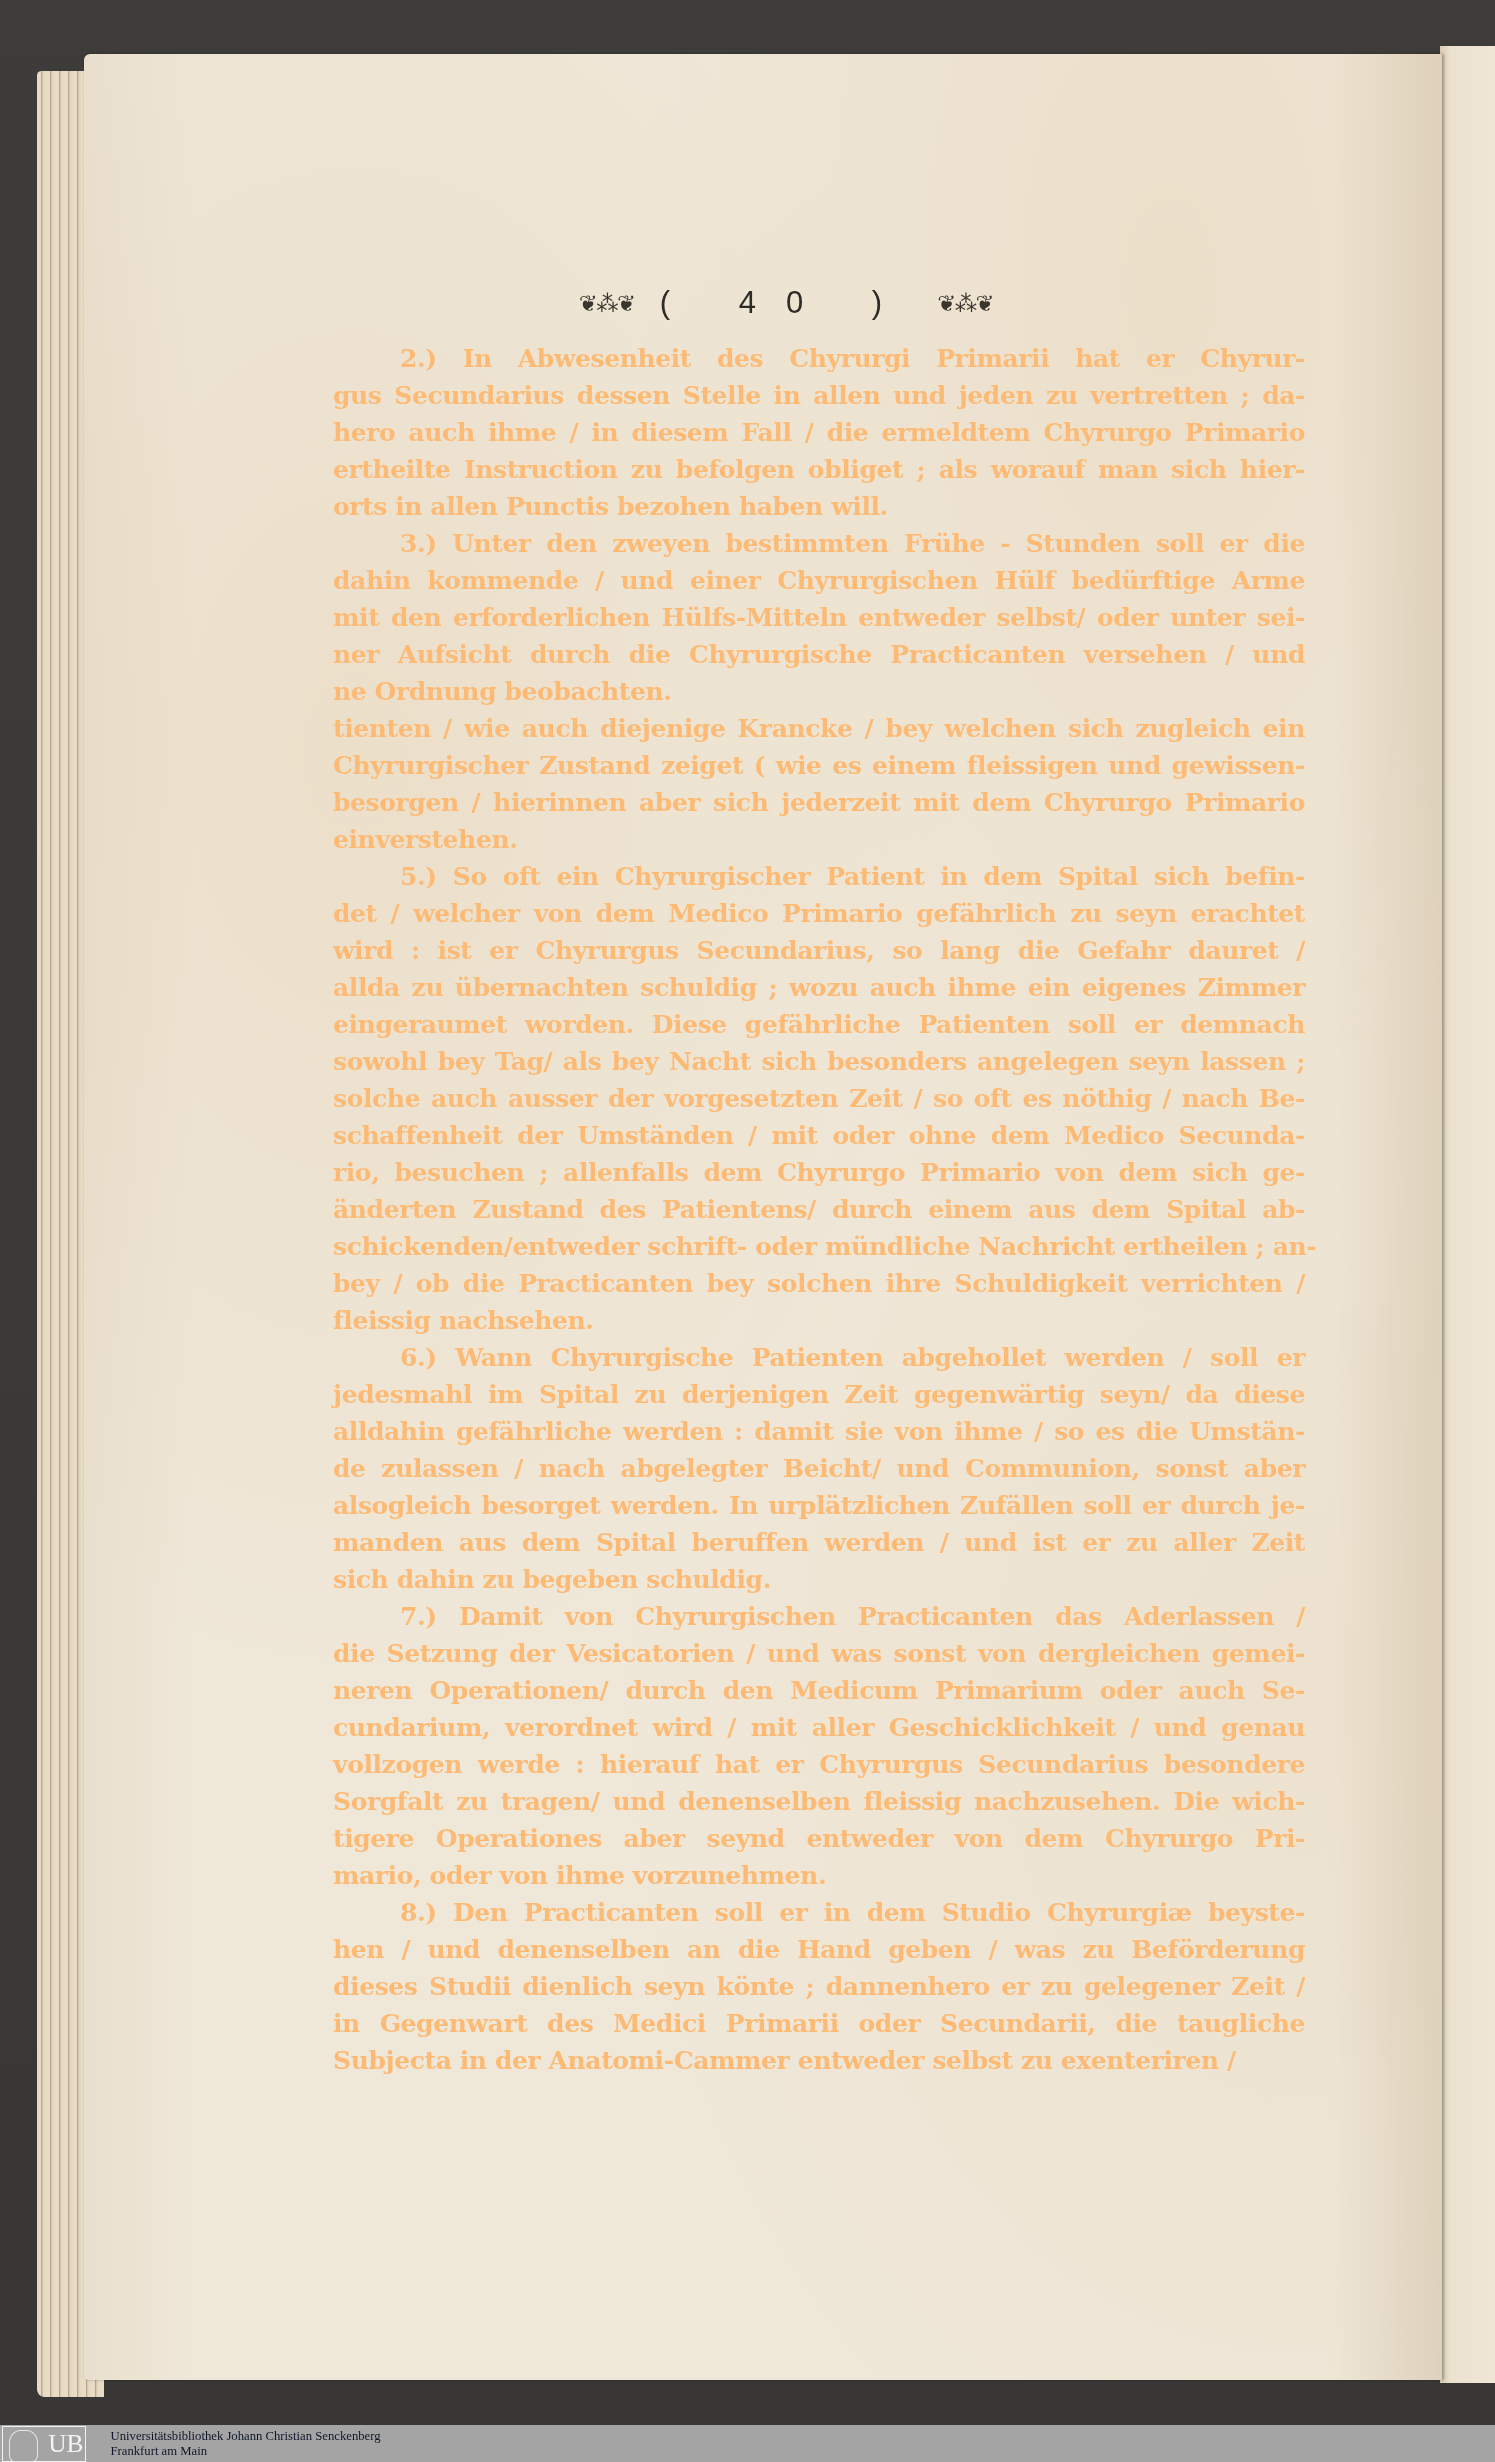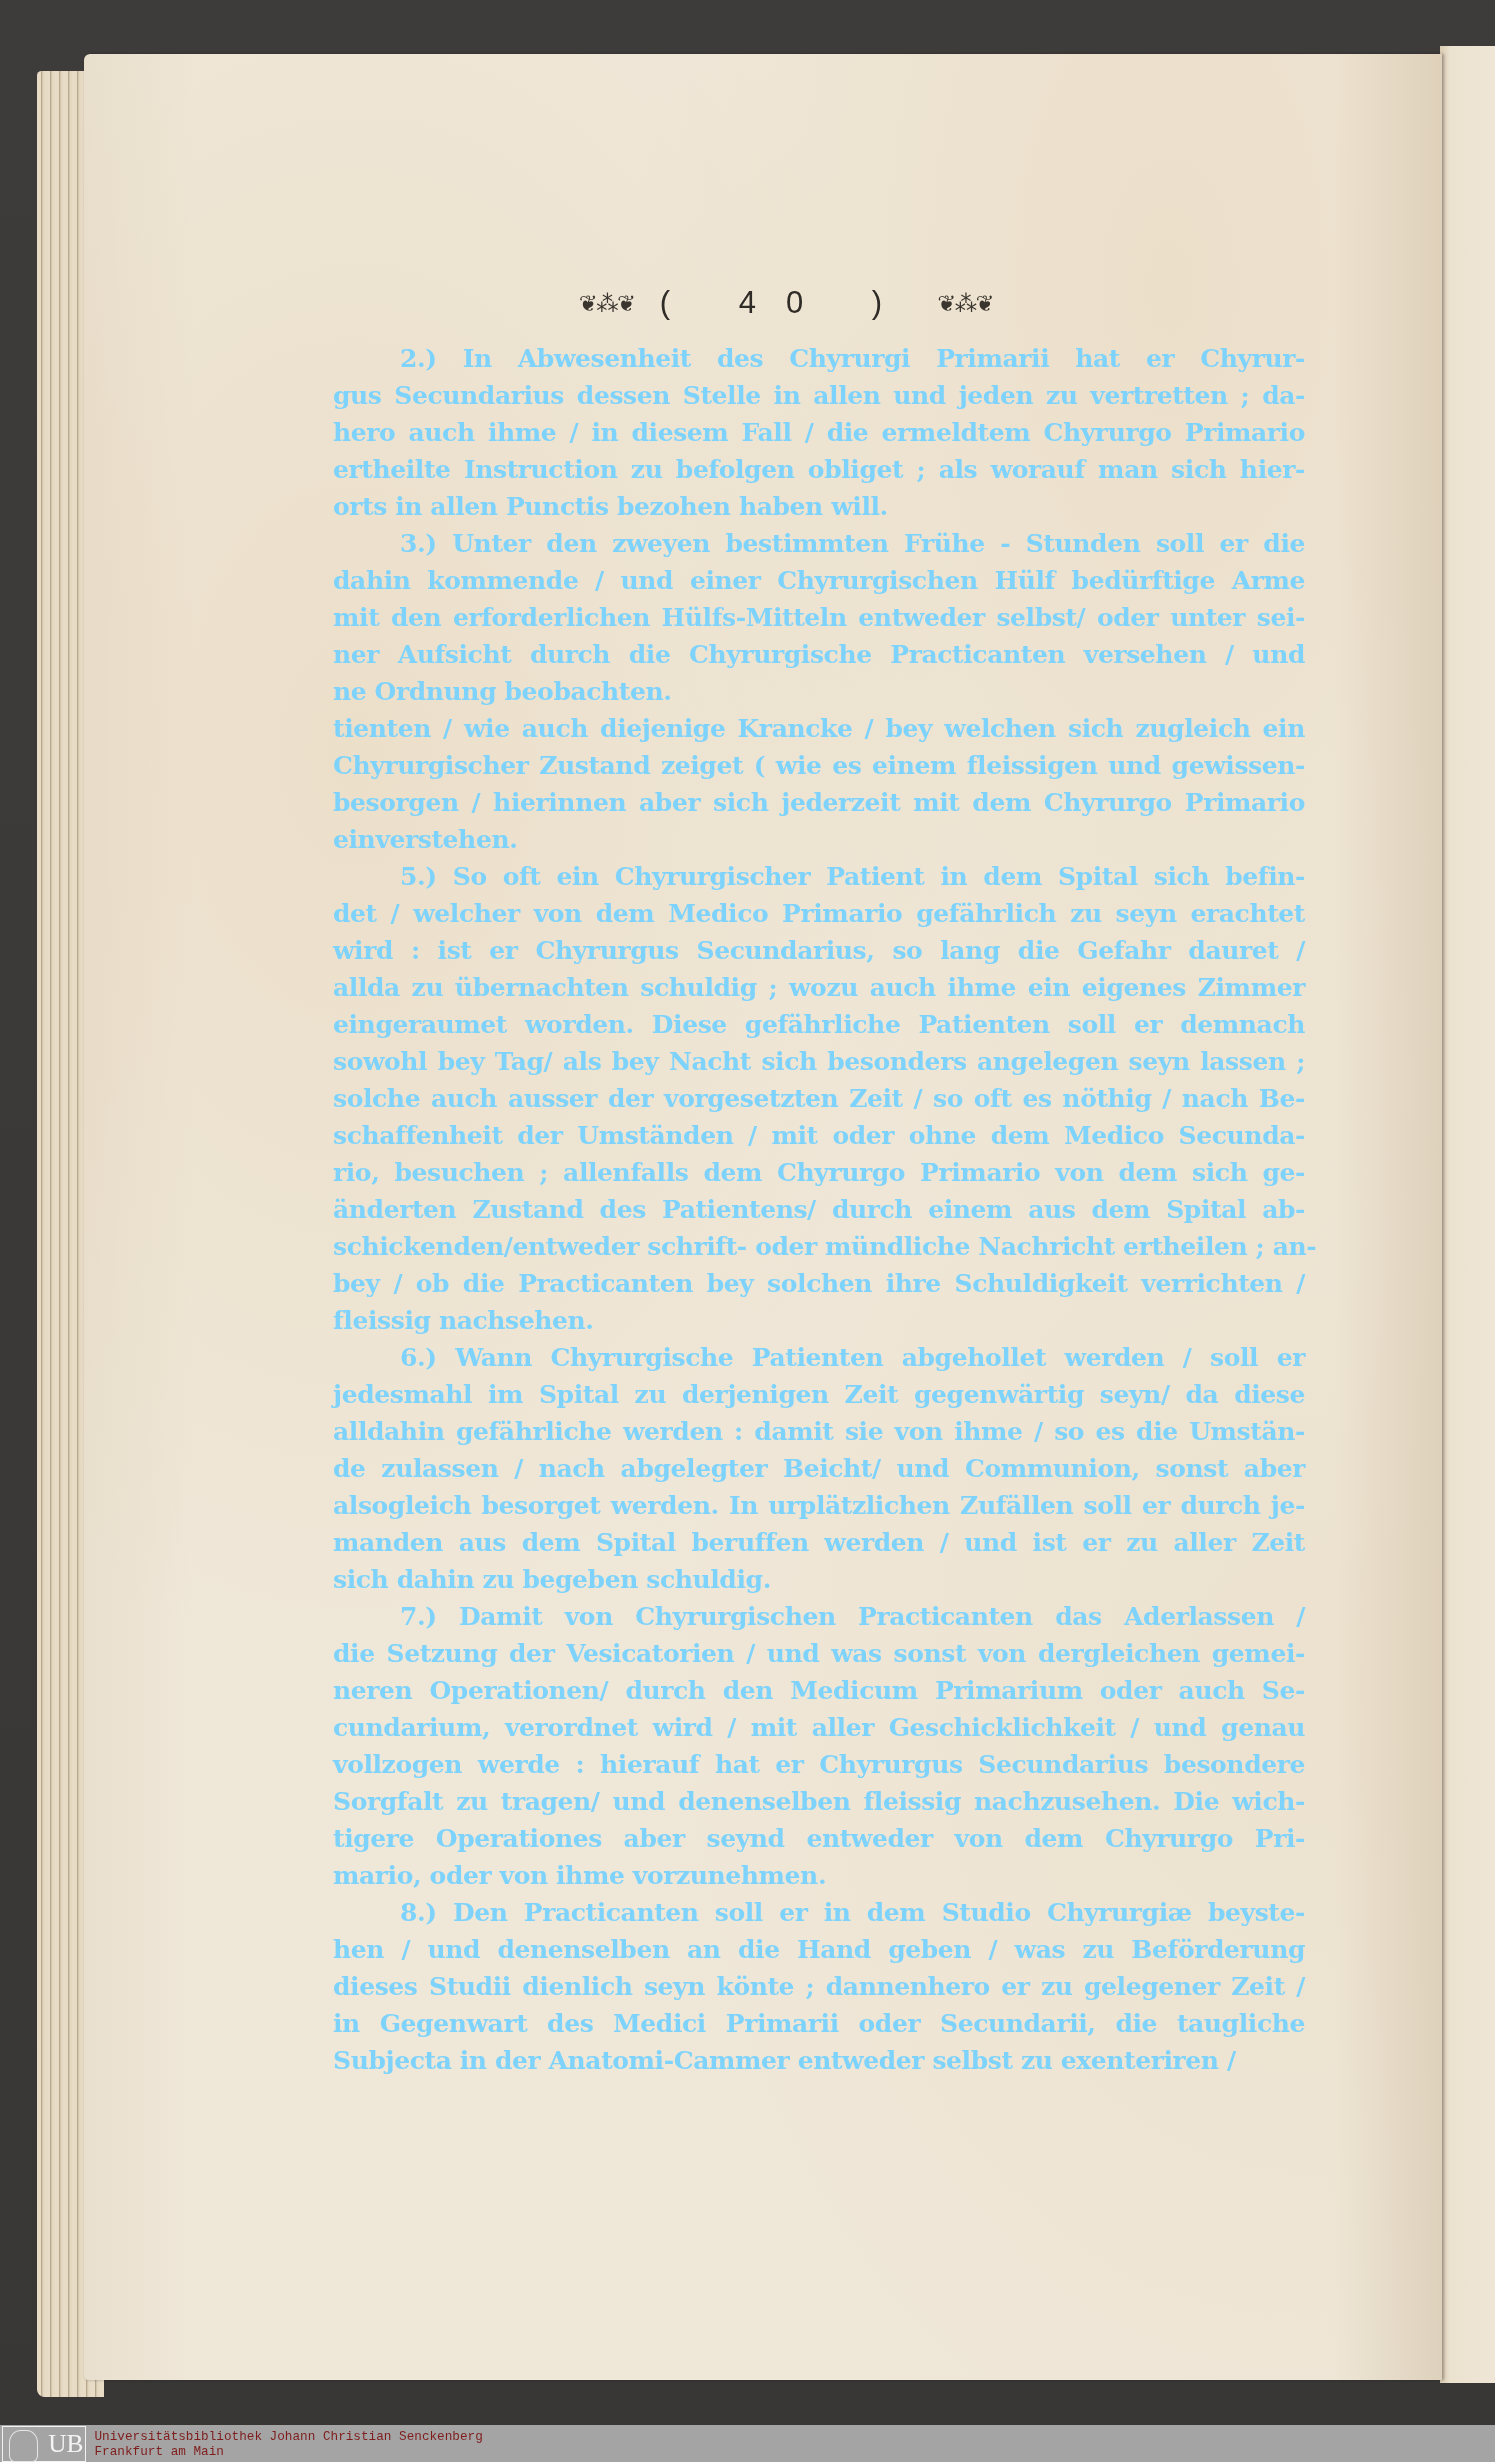--- a/index.html
+++ b/index.html
@@ -38,21 +38,21 @@
     color:#2f2b26;
   }
   .ornament {
     font-size:22.4px; letter-spacing:-1.5px; color:#3a352f; font-family:"DejaVu Sans", sans-serif;
   }
   .page-number {
     font-family:Liberation Sans, sans-serif; font-size:31px; letter-spacing:30px; color:#2f2b26;
   }
   .text-block {
     position:absolute; left:333px; top:340px; width:972px;
-    color:#7dd3fc;
+    color:#fdba74;
     font-family:"DejaVu Serif", serif;
     font-size:25px;
     line-height:37px;
   }
   .line {
     display:block; white-space:nowrap; text-align:justify; text-align-last:justify;
     height:37px; overflow:visible;
     font-weight:bold;
     letter-spacing:-0.4px;
   }
@@ -72,21 +72,21 @@
     display:flex; align-items:center; justify-content:flex-end;
   }
   .ub-logo .portrait {
     position:absolute; left:6px; top:3px; width:27px; height:30px;
     border:0.7px solid #e6e6e6; border-radius:40% 40% 20% 20%;
   }
   .ub-logo .ub-text {
     font-family:"Liberation Serif", serif; font-size:25.4px; color:#f4f4f4; margin-right:1px; line-height:1;
   }
   .footer-text {
-    margin-left:9px; color:#7f1d1d; font-family:Liberation Mono, monospace; font-size:12.7px; line-height:15px;
+    margin-left:25px; color:#0f172a; font-family:Liberation Serif, serif; font-size:12.7px; line-height:15px;
   }
 </style>
 </head>
 <body>
 
 <div class="scan-bg"></div>
 <div class="page-stack"></div>
 <div class="next-page"></div>
 
 <div class="page"></div>

